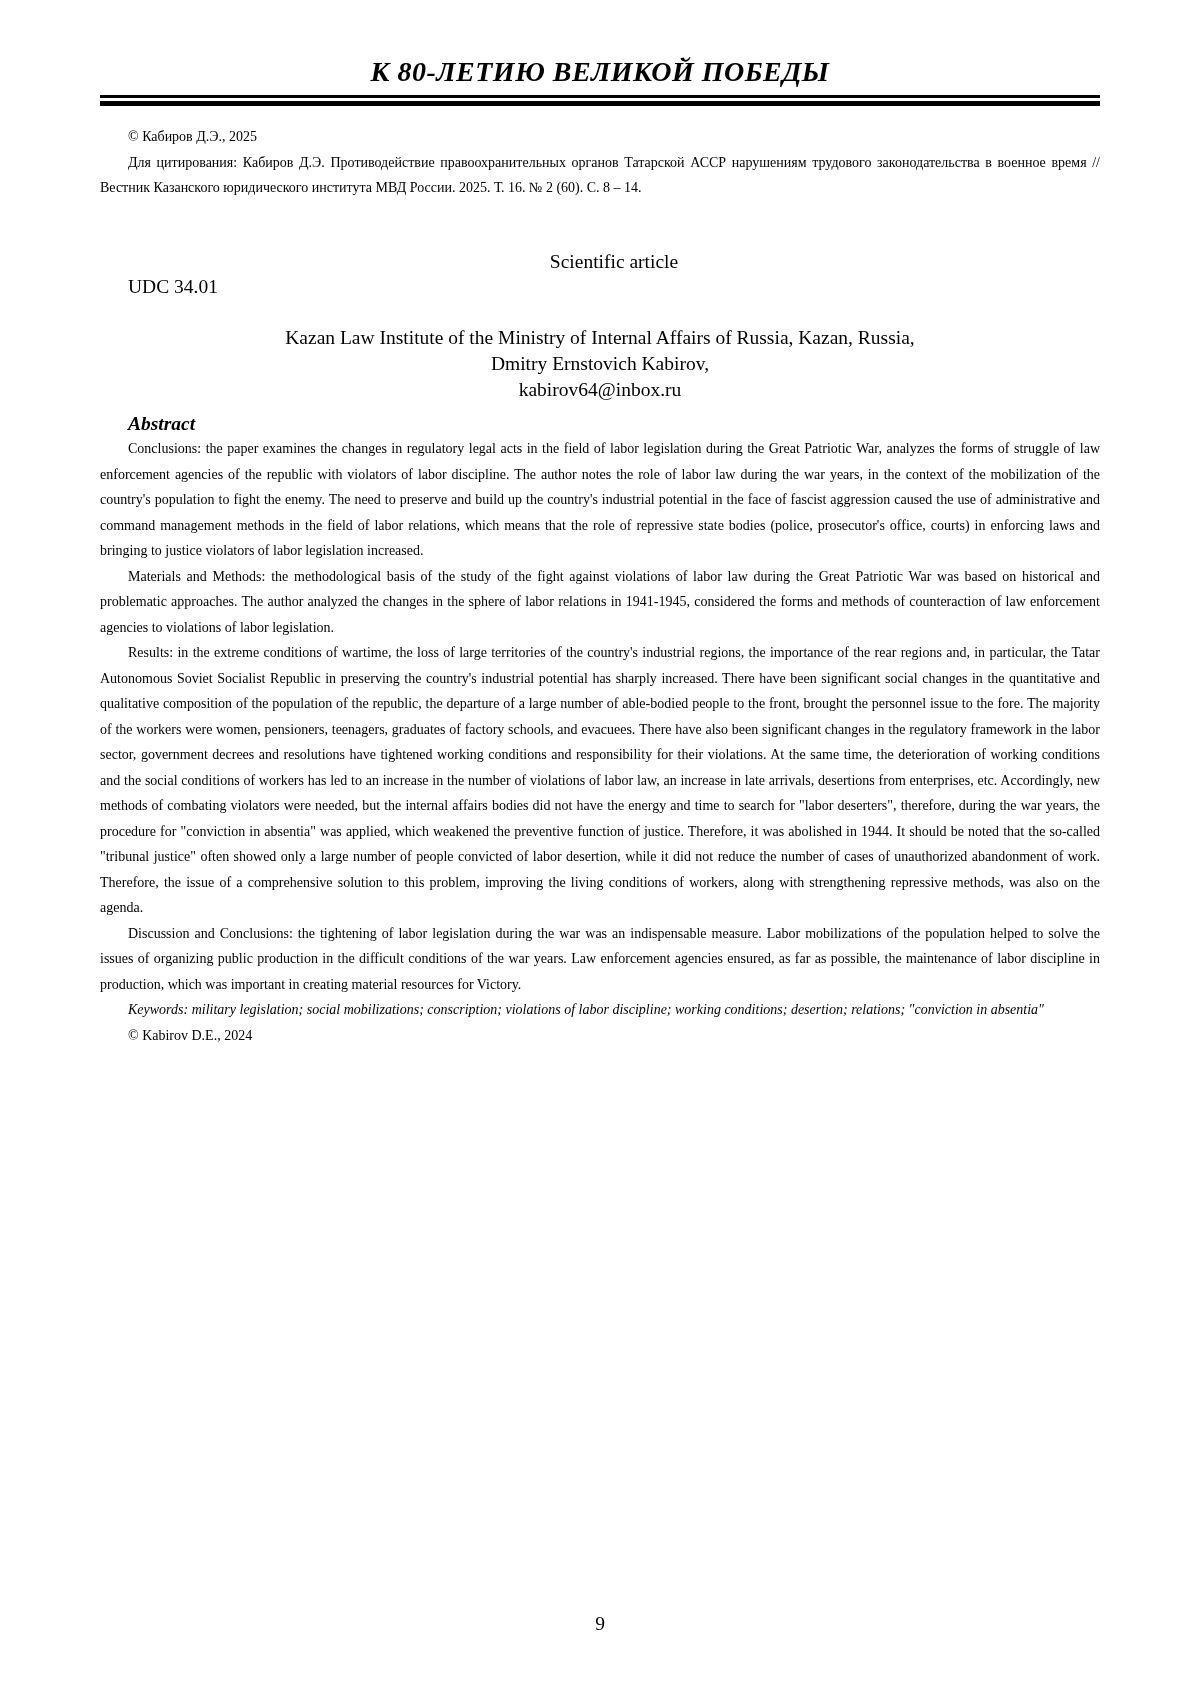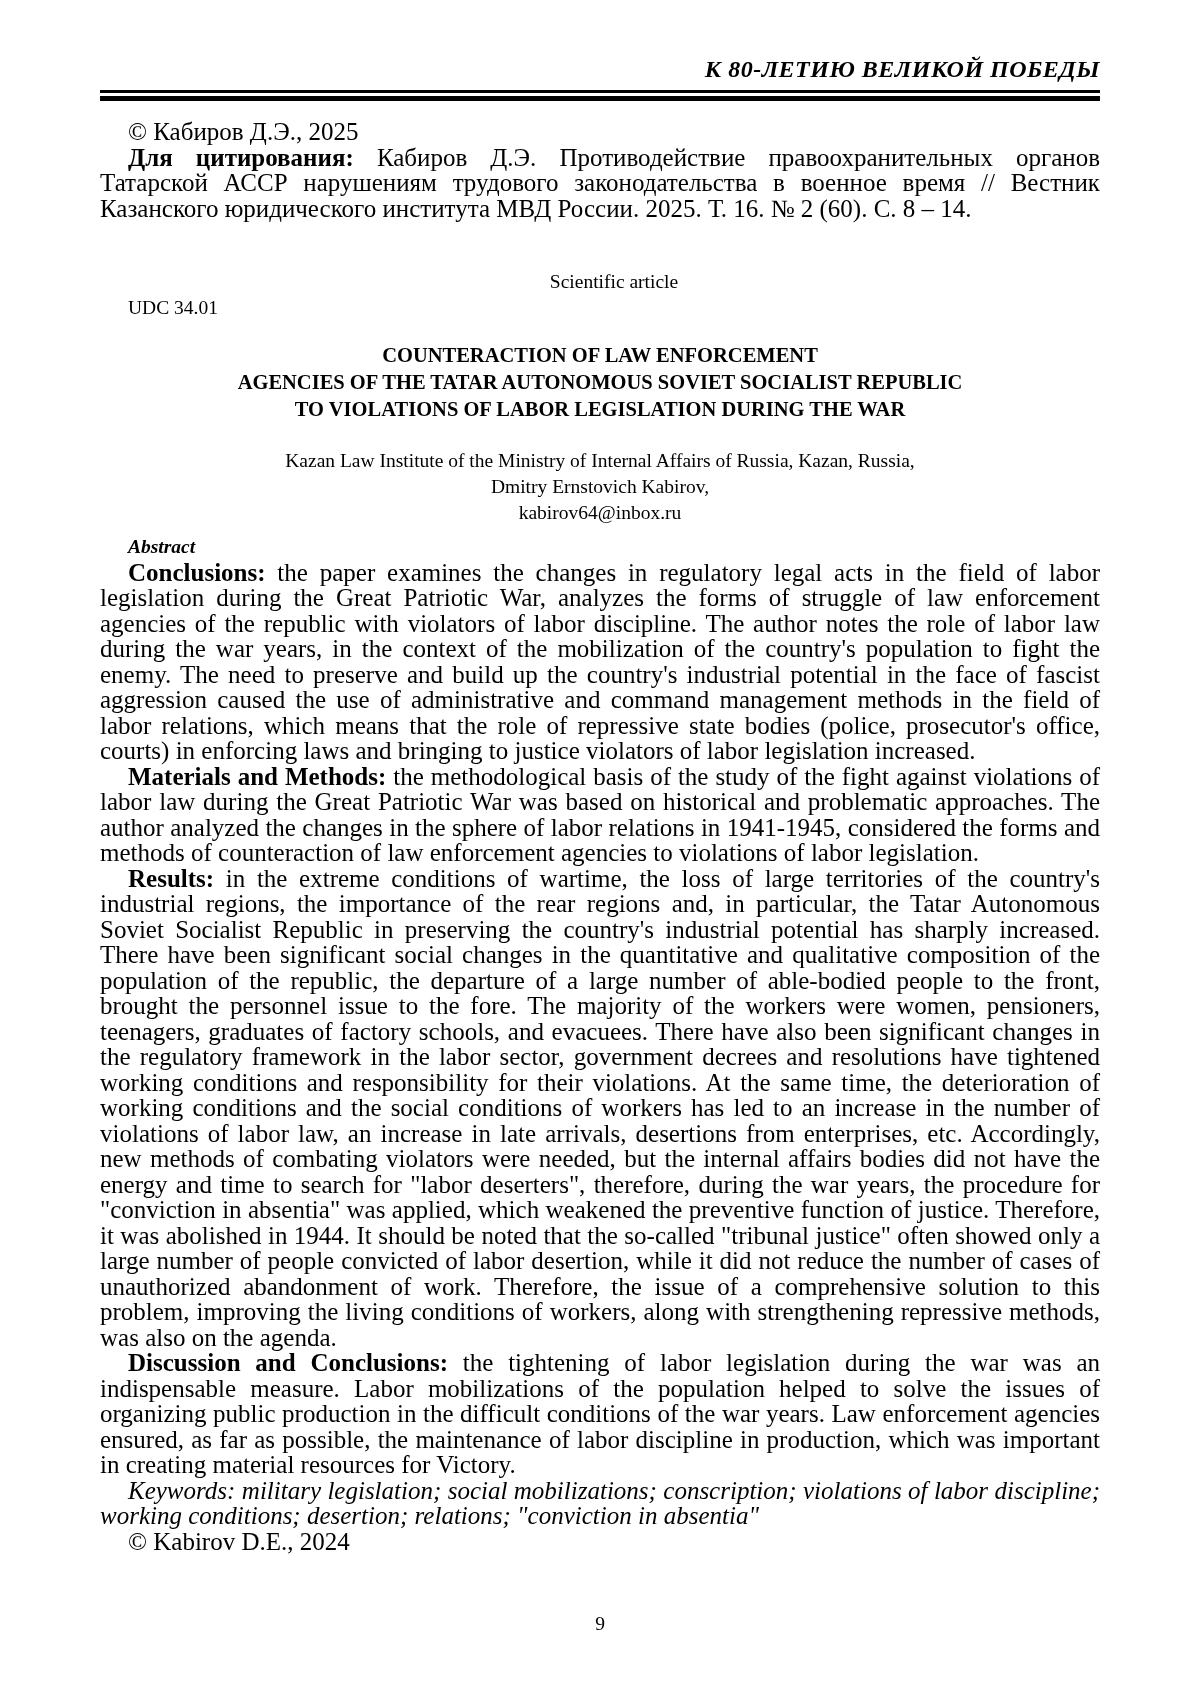--- a/index.html
+++ b/index.html
@@ -14,38 +14,38 @@
     margin: 0 auto;
     background: #ffffff;
     box-sizing: border-box;
     padding: 0 100px;
     font-family: "Liberation Serif", "DejaVu Serif", serif;
     color: #000000;
     overflow: hidden;
   }
   .running-head {
     margin-top: 56px;
-    text-align: right;
-    font-size: 24px;
+    text-align: center;
+    font-size: 28px;
     font-weight: bold;
     font-style: italic;
     letter-spacing: 0.5px;
   }
   .double-rule {
     margin-top: 7px;
     height: 3px;
     border-top: 3px solid #000;
     border-bottom: 5px solid #000;
     width: 100%;
   }
   p {
     margin: 0;
   }
   .body-p {
-    font-size: 25px;
+    font-size: 14px;
     line-height: 25.5px;
     text-align: justify;
     text-indent: 28px;
   }
   .copyright-ru {
     margin-top: 18px;
   }
   .meta-line {
     font-size: 19.5px;
     line-height: 25.5px;
@@ -82,21 +82,21 @@
   }
   .page-number {
     position: absolute;
     bottom: 62px;
     left: 0;
     width: 100%;
     text-align: center;
     font-size: 19.5px;
   }
   b.lead {
-    font-weight: bold;
+    font-weight: normal;
   }
 </style>
 </head>
 <body>
 
 <div class="page">
 
   <div class="running-head">К 80-ЛЕТИЮ ВЕЛИКОЙ ПОБЕДЫ</div>
 
   <div class="double-rule"></div>
@@ -105,25 +105,20 @@
 
   <p class="body-p">
     <b class="lead">Для цитирования:</b>
     <span>Кабиров Д.Э. Противодействие правоохранительных органов Татарской АССР нарушениям трудового законодательства в военное время // Вестник Казанского юридического института МВД России. 2025. Т. 16. № 2 (60). С. 8 – 14.</span>
   </p>
 
   <p class="meta-line article-type">Scientific article</p>
 
   <p class="meta-line">UDC 34.01</p>
 
-  <div class="title-block">
-    <div>COUNTERACTION OF LAW ENFORCEMENT</div>
-    <div>AGENCIES OF THE TATAR AUTONOMOUS SOVIET SOCIALIST REPUBLIC</div>
-    <div>TO VIOLATIONS OF LABOR LEGISLATION DURING THE WAR</div>
-  </div>
 
   <div class="author-block">
     <div>Kazan Law Institute of the Ministry of Internal Affairs of Russia, Kazan, Russia,</div>
     <div>Dmitry Ernstovich Kabirov,</div>
     <div>kabirov64@inbox.ru</div>
   </div>
 
   <p class="abstract-heading">Abstract</p>
 
   <p class="body-p">

